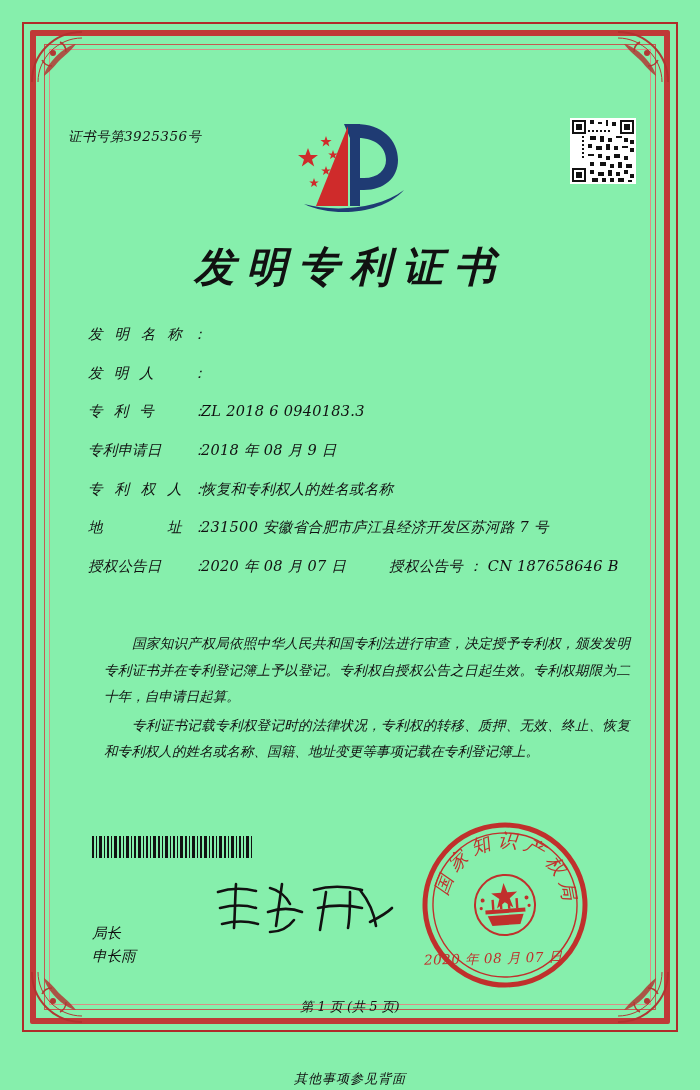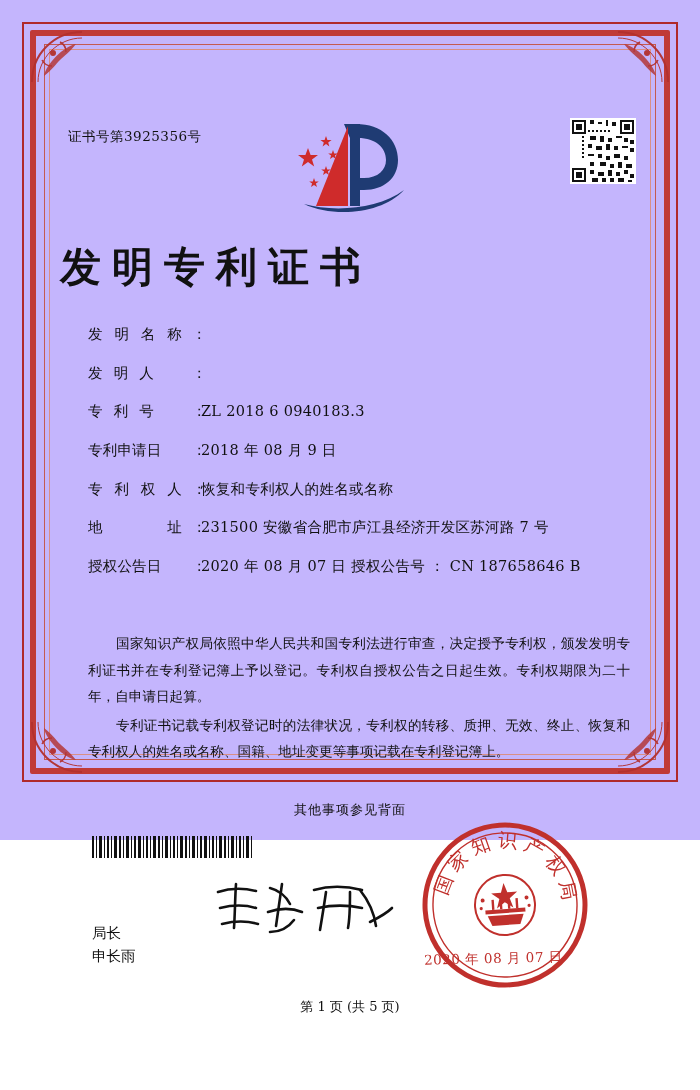--- a/index.html
+++ b/index.html
@@ -10,22 +10,23 @@
   body {
     width: 700px;
     height: 1090px;
     font-family: "DejaVu Serif", "Liberation Serif", serif;
     color: #1a1a1a;
     overflow: hidden;
   }
   .page {
     position: relative;
     width: 700px;
-    height: 840px;
-    background: #c4b5fd;
+    height: 1090px;
+    background: #86efac;
+    font-style: italic;
   }
 
   
   .border-outer {
     position: absolute;
     left: 22px; top: 22px; right: 22px; bottom: 58px;
     border: 2px solid #b02a2a;
   }
   .border-mid {
     position: absolute;
@@ -92,21 +93,21 @@
     width: 66px;
     height: 66px;
     background: #fff;
   }
   .qr svg { display:block; width:100%; height:100%; }
 
   .doc-title {
     position: absolute;
     left: 0; right: 0;
     top: 180px;
-    text-align: left;
+    text-align: center;
     font-size: 41px;
     letter-spacing: 11px;
     font-weight: 700;
     color: #111;
     font-family: "DejaVu Serif", "Liberation Serif", serif;
   }
 
   
   .fields {
     position: absolute;
@@ -131,36 +132,37 @@
   .row .sep { width: 9px; flex: 0 0 9px; }
   .row .val {
     flex: 1 1 auto;
     color: #111;
     letter-spacing: 0.3px;
   }
   .lab-sp { justify-content: space-between; display: flex; width: 94px; }
   .lab-sp span { display: inline-block; }
 
   .row.grant .val2-lab {
+    margin-left: 38px;
     color: #111;
   }
 
   
   .paras {
     position: absolute;
     left: 28px;
     top: 570px;
     width: 542px;
     font-size: 13.6px;
     line-height: 1.95;
     color: #111;
     text-align: justify;
   }
   .paras p {
-    margin: 0 0 2px 0;
+    margin: 0 0 2px 16px;
     text-indent: 28px;
   }
 
   
   .barcode {
     position: absolute;
     left: 32px;
     top: 776px;
     width: 160px;
     height: 22px;
@@ -211,21 +213,21 @@
     position: absolute;
     left: 0; right: 0;
     top: 938px;
     text-align: center;
     font-size: 13px;
     color: #111;
   }
   .back-note {
     position: absolute;
     left: 0; right: 0;
-    bottom: 21px;
+    bottom: 2px;
     text-align: center;
     font-size: 13px;
     color: #111;
     letter-spacing: 1px;
   }
 </style>
 </head>
 <body>
 
 <div class="page">

